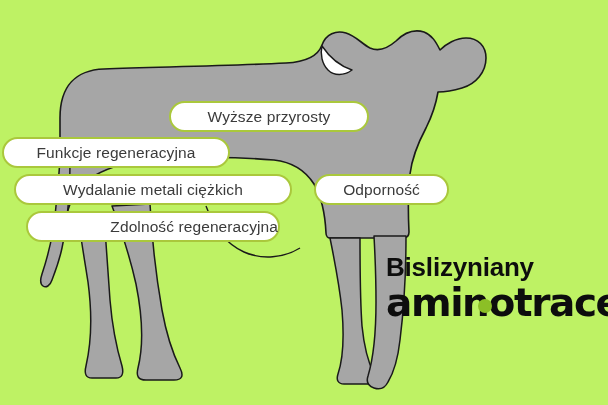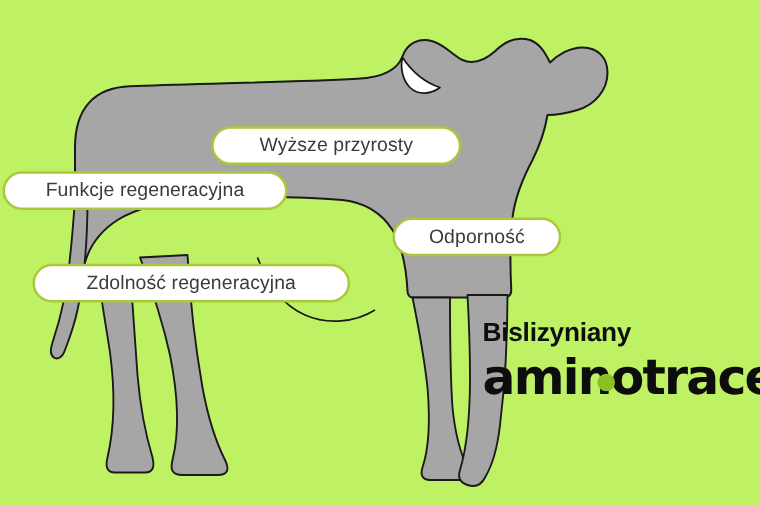--- a/index.html
+++ b/index.html
@@ -42,21 +42,21 @@
   #logo {
     position: absolute;
     left: 386px;
     top: 255px;
     width: 222px;
     height: 85px;
   }
   .logo-top {
     font-family: "Liberation Sans", sans-serif;
     font-weight: bold;
-    font-size: 21px;
+    font-size: 26px;
     line-height: 24px;
     color: #0d0d0d;
     letter-spacing: -0.2px;
     white-space: nowrap;
   }
   .logo-main {
     position: relative;
     font-family: "DejaVu Sans", sans-serif;
     font-weight: bold;
     font-size: 39px;
@@ -137,26 +137,29 @@
   </svg>
 
   <div class="pill" style="left:169px; top:101px; width:200px;">
     <span>Wyższe przyrosty</span>
   </div>
 
   <div class="pill" style="left:2px; top:137px; width:228px;">
     <span>Funkcje regeneracyjna</span>
   </div>
 
+  <div class="pill" style="left:14px; top:174px; width:278px;">
+    <span>Wydalanie metali ciężkich</span>
+  </div>
 
   <div class="pill" style="left:314px; top:174px; width:135px;">
     <span>Odporność</span>
   </div>
 
-  <div class="pill" style="left:26px; top:211px; width:254px;">
+  <div class="pill" style="left:26px; top:211px; width:254px;text-align:right;">
     <span>Zdolność regeneracyjna</span>
   </div>
 
 
 
   <div id="logo">
     <div class="logo-top">Bislizyniany</div>
     <div class="logo-main"><span>amin</span><span style="letter-spacing:-1.4px;">o</span><span>trace</span>
       <span class="logo-dot"></span>
     </div>

